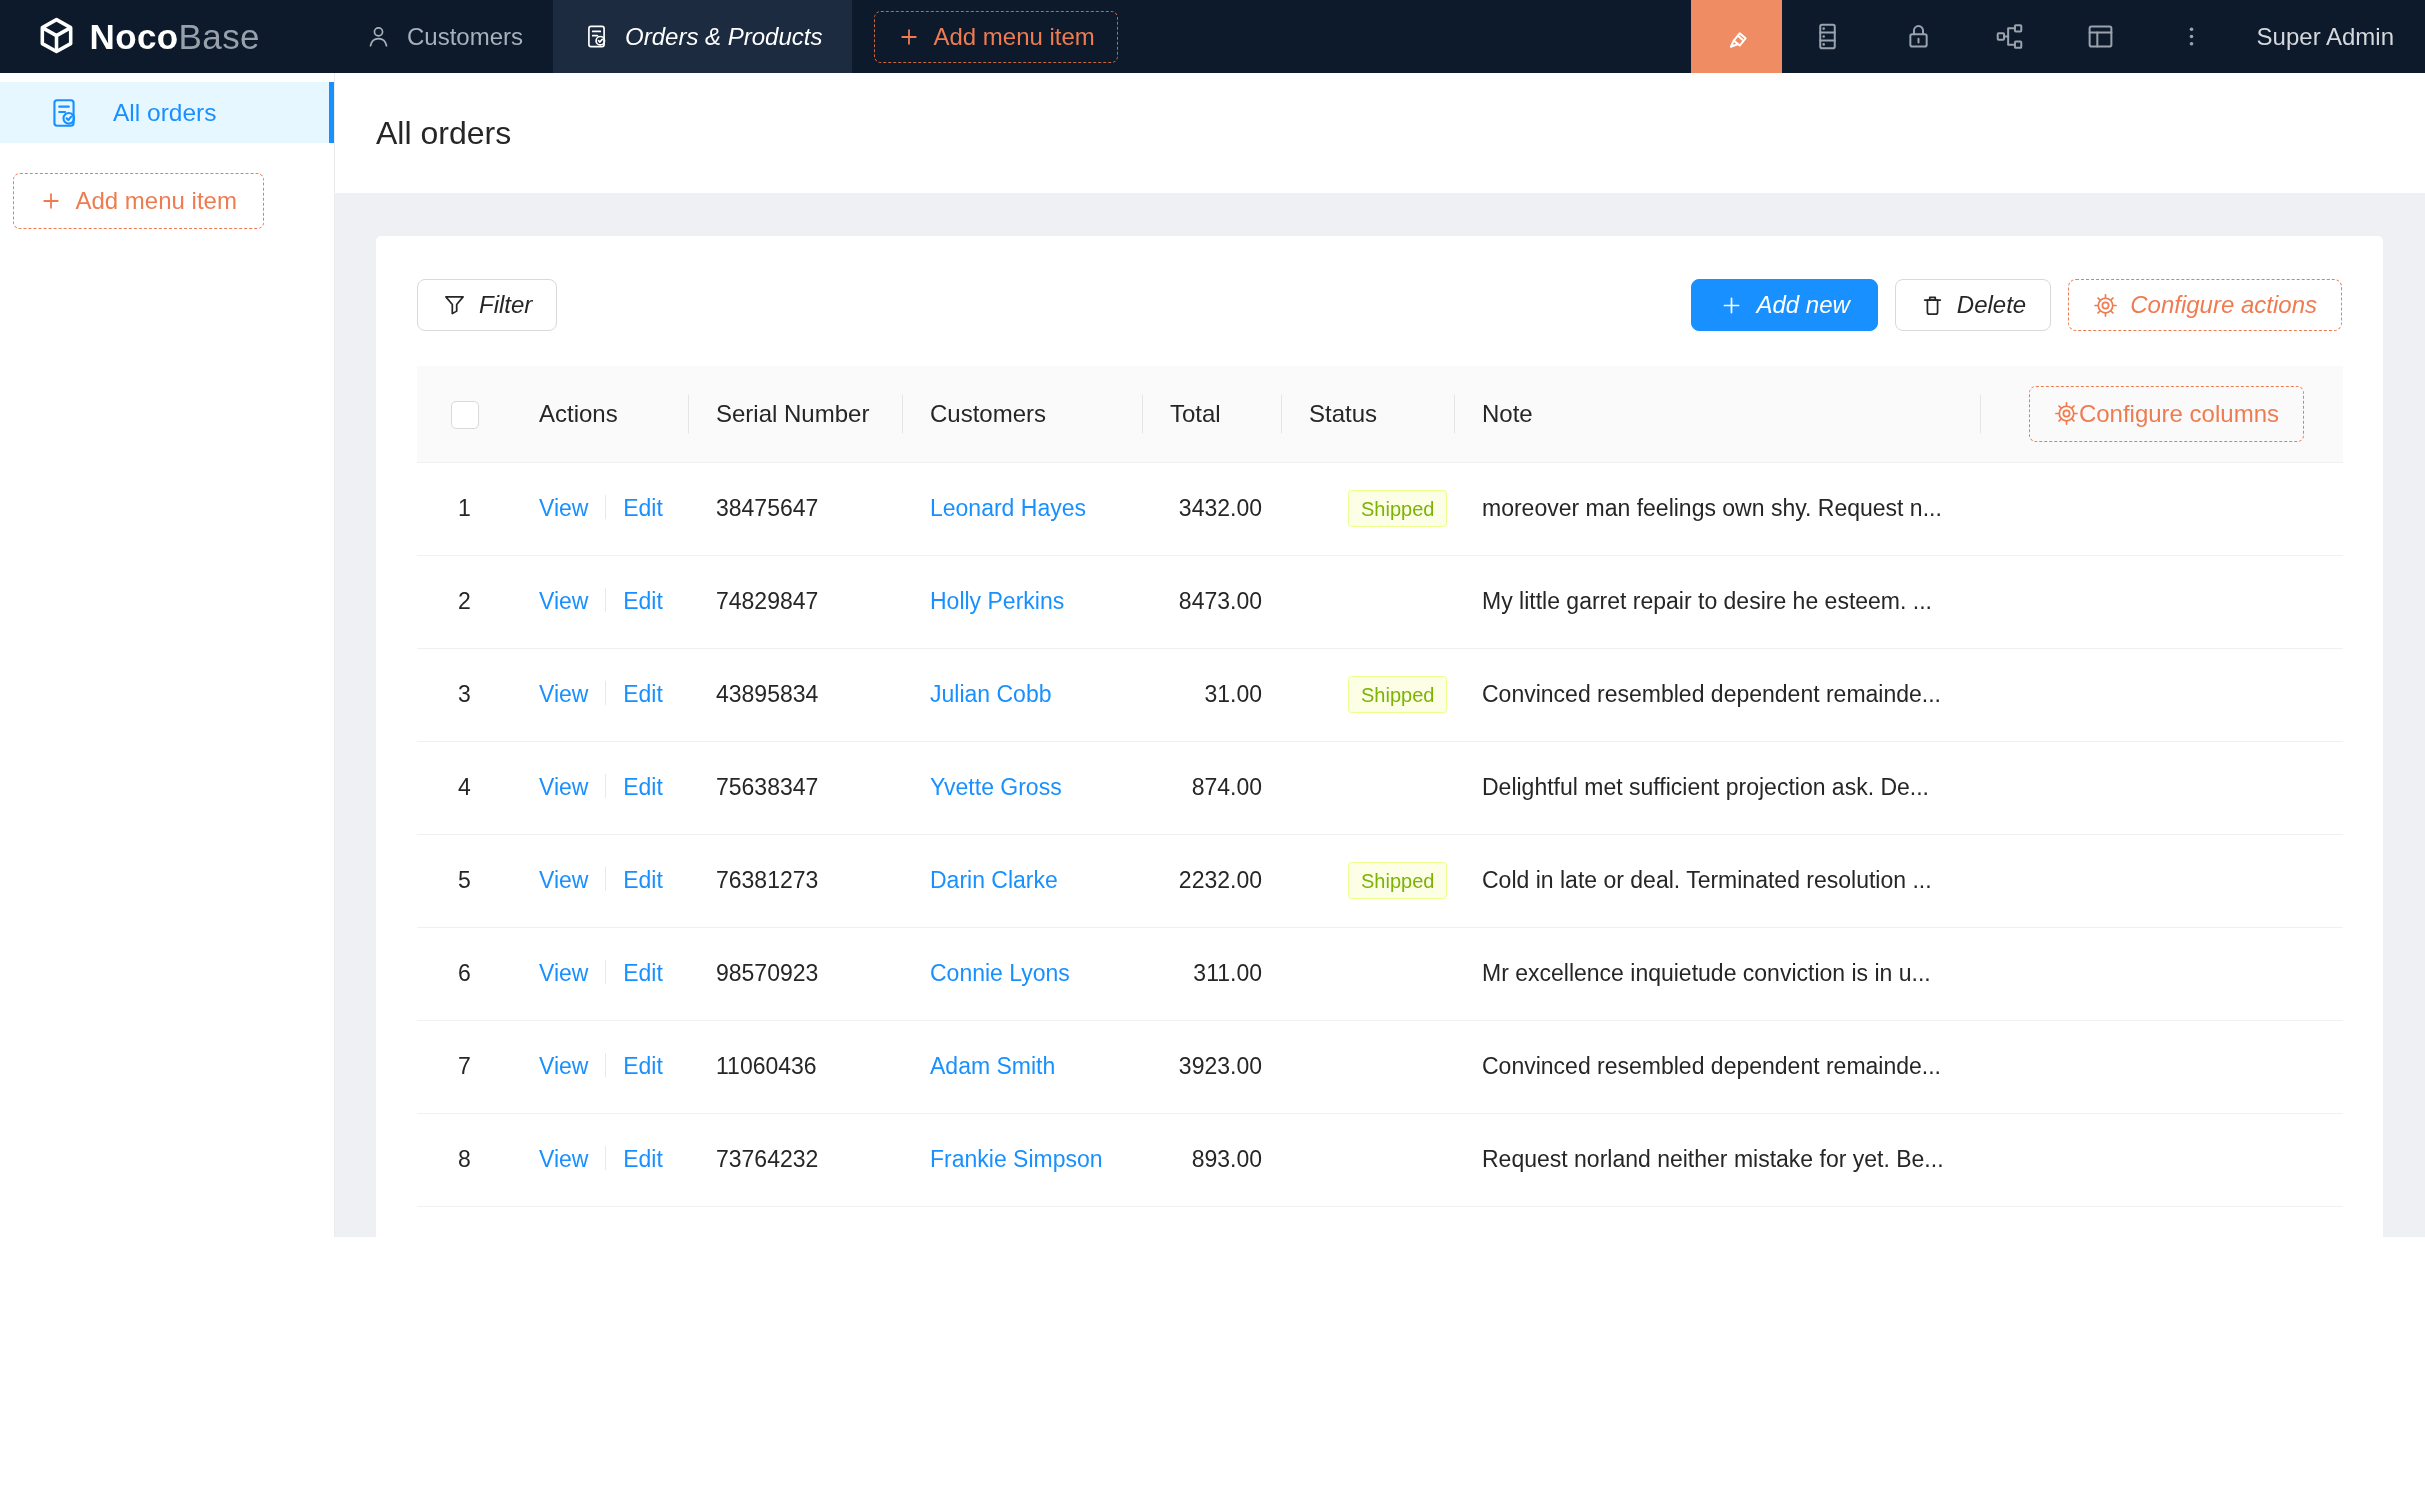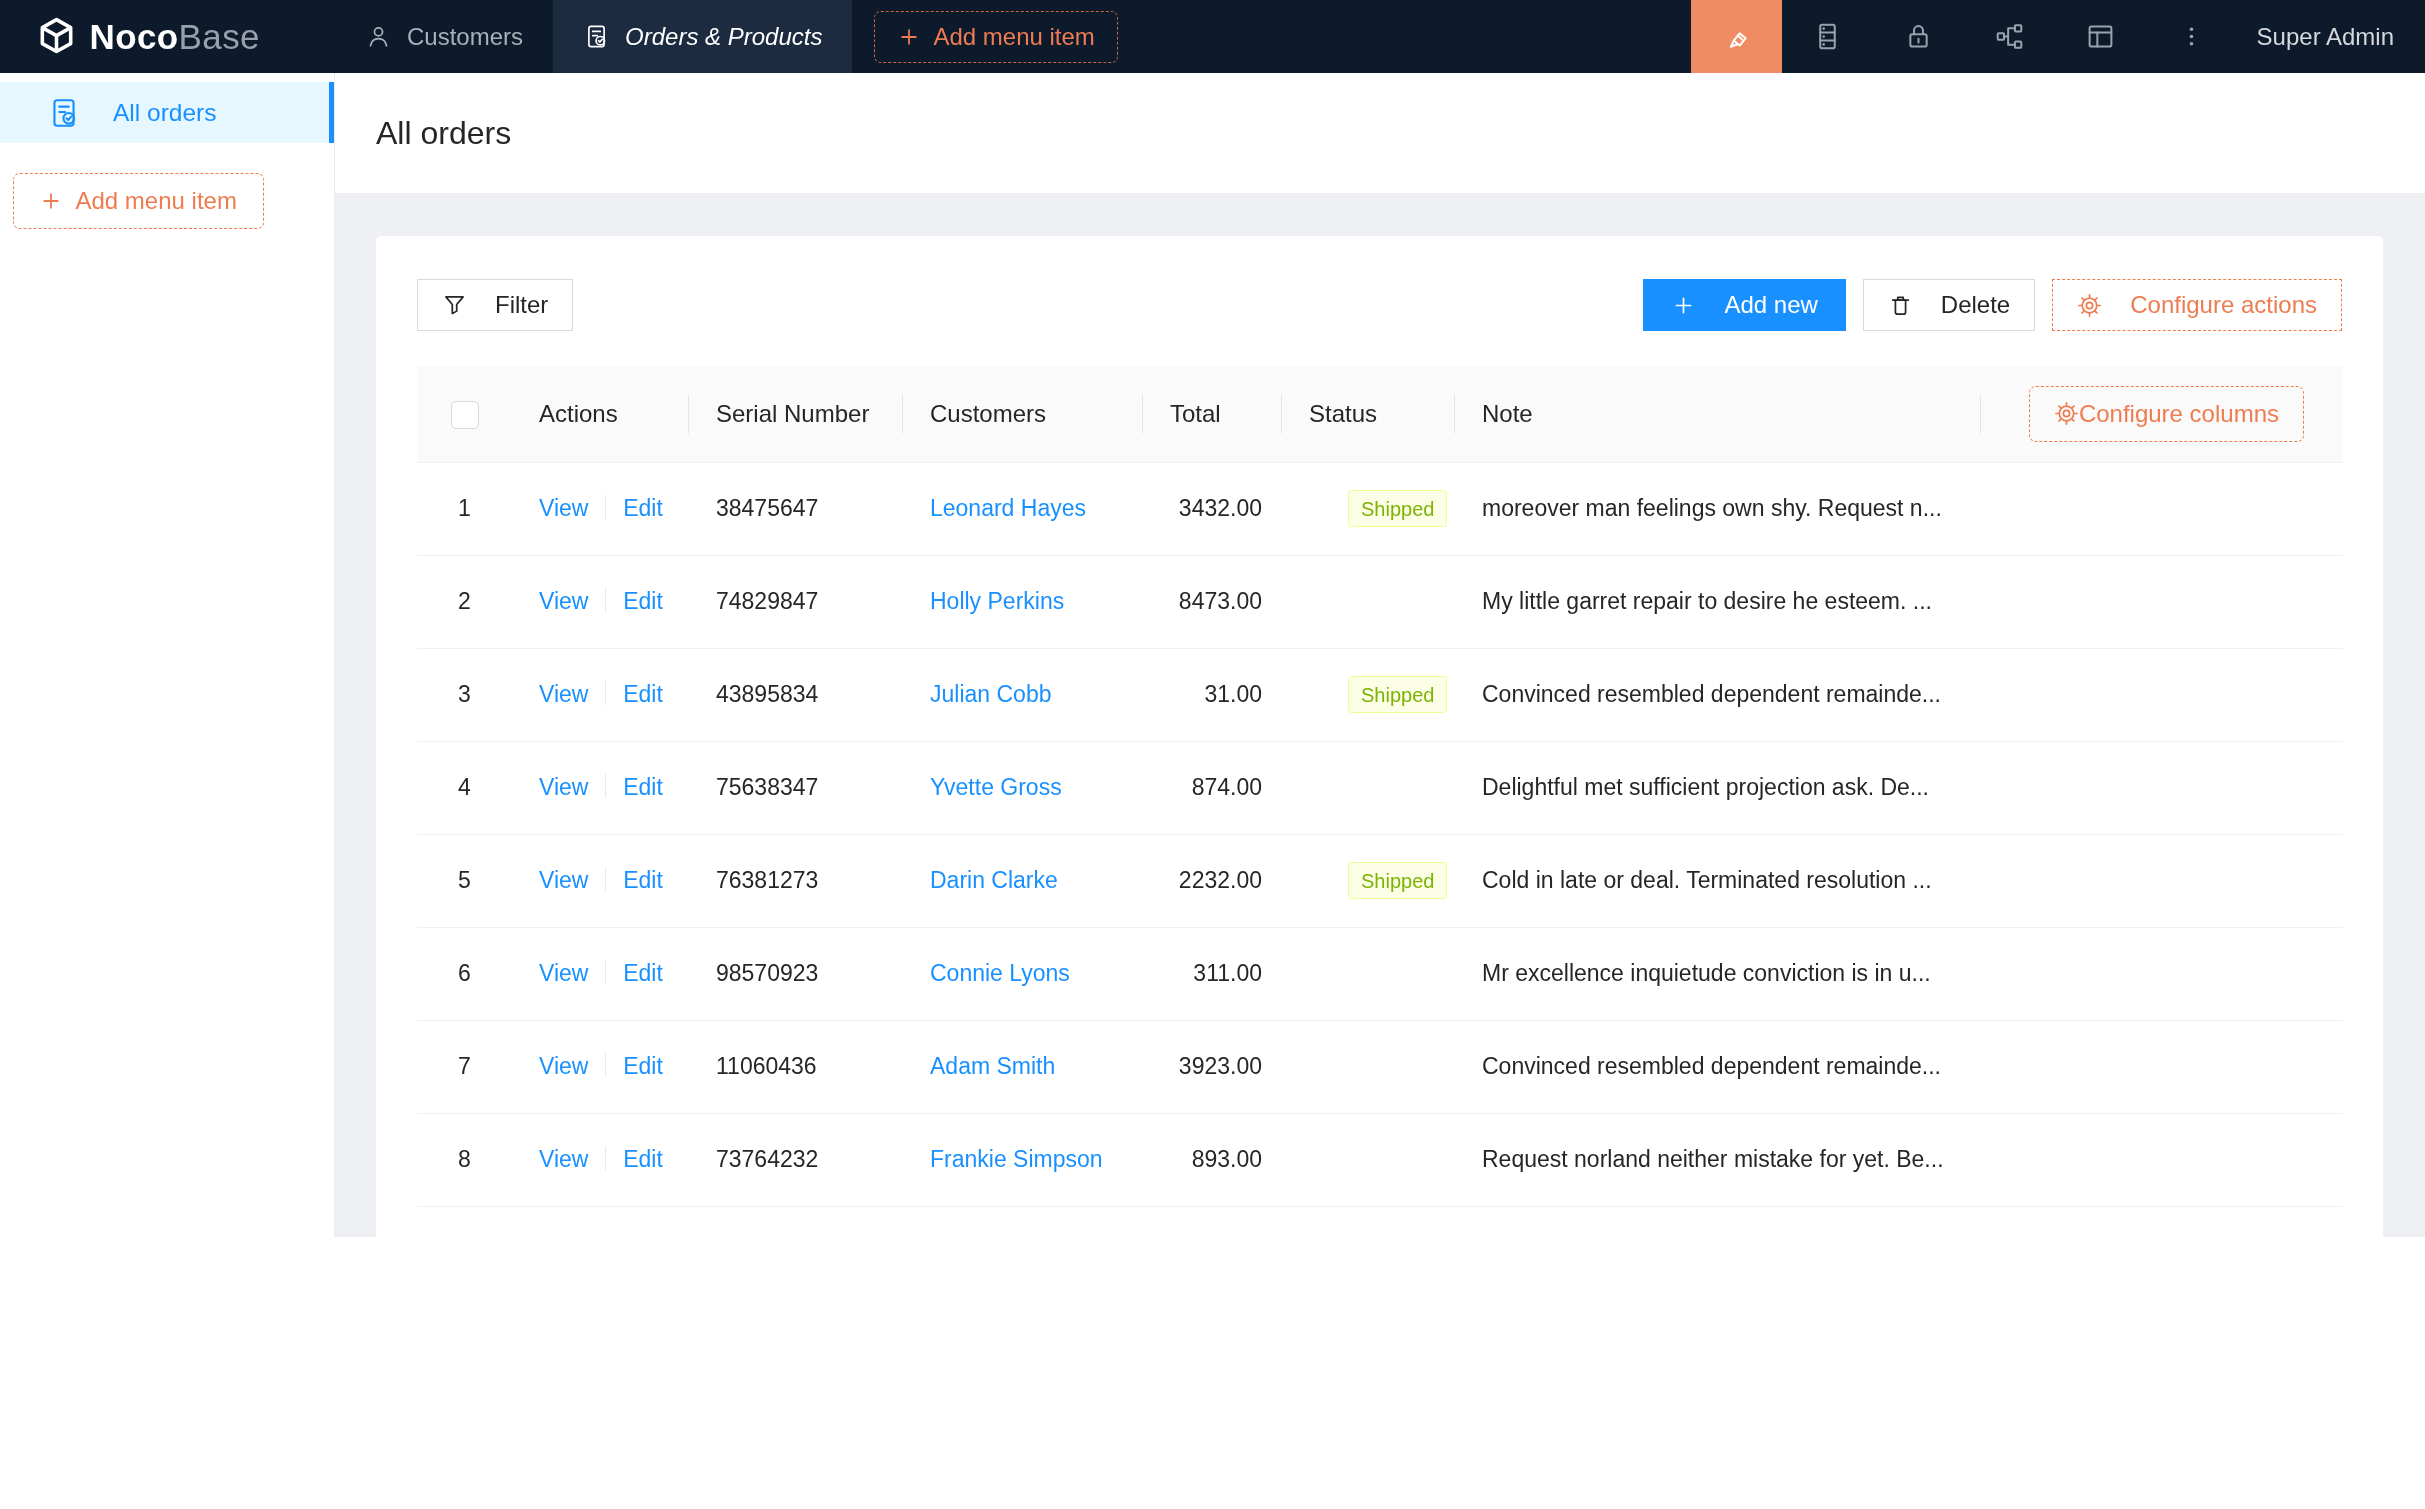--- a/index.html
+++ b/index.html
@@ -48,21 +48,21 @@
   .side-add-menu svg{ width:24px; height:24px; stroke:currentColor; fill:none; stroke-width:2.4; stroke-linecap:round; }
 
   .main{ flex:1; display:flex; flex-direction:column; min-width:0; }
   .page-header{ height:120px; flex:0 0 120px; background:#fff; display:flex; align-items:center; padding-left:41px; }
   .page-title{ font-size:32px; font-weight:500; color:var(--text); }
   .content{ flex:1; background:var(--content-bg); padding:43px 43px 0 41px; overflow:hidden; }
 
   
   .card{ width:2007px; background:#fff; border-radius:5px; padding:43px 41px 70px 41px; }
   .toolbar{ display:flex; justify-content:space-between; align-items:center; }
-  .btn{ height:52px; display:inline-flex; align-items:center; gap:28px; font-size:24px; border-radius:0; cursor:pointer; background:#fff; color:var(--text); border:1.7px solid var(--ctl-border); padding:0 24px; }
+  .btn{ height:52px; display:inline-flex; align-items:center; gap:12px; font-size:24px; border-radius:8px; cursor:pointer; background:#fff; color:var(--text); border:1.7px solid var(--ctl-border); padding:0 24px;font-style:italic; }
   .btn svg{ width:25px; height:25px; stroke:currentColor; fill:none; stroke-width:2.2; stroke-linecap:round; stroke-linejoin:round; }
   .btn.primary{ background:var(--blue); border-color:var(--blue); color:#fff; padding:0 27px; }
   .btn.dashed-accent{ border:1.7px dashed var(--accent); color:var(--accent); padding:0 24px; }
   .toolbar-right{ display:flex; gap:17px; }
 
   
   table.orders{ width:100%; border-collapse:collapse; table-layout:fixed; margin-top:35px; font-size:23px; color:var(--text); }
   th{ height:96px; background:var(--th-bg); font-weight:500; text-align:left; padding:0 0 0 27px; position:relative; border-bottom:0.8px solid var(--line); font-size:24px; }
   th.c-idx{ padding:0; text-align:center; }
   th.c-cfg{ padding:0 39px 0 0; text-align:right; }

